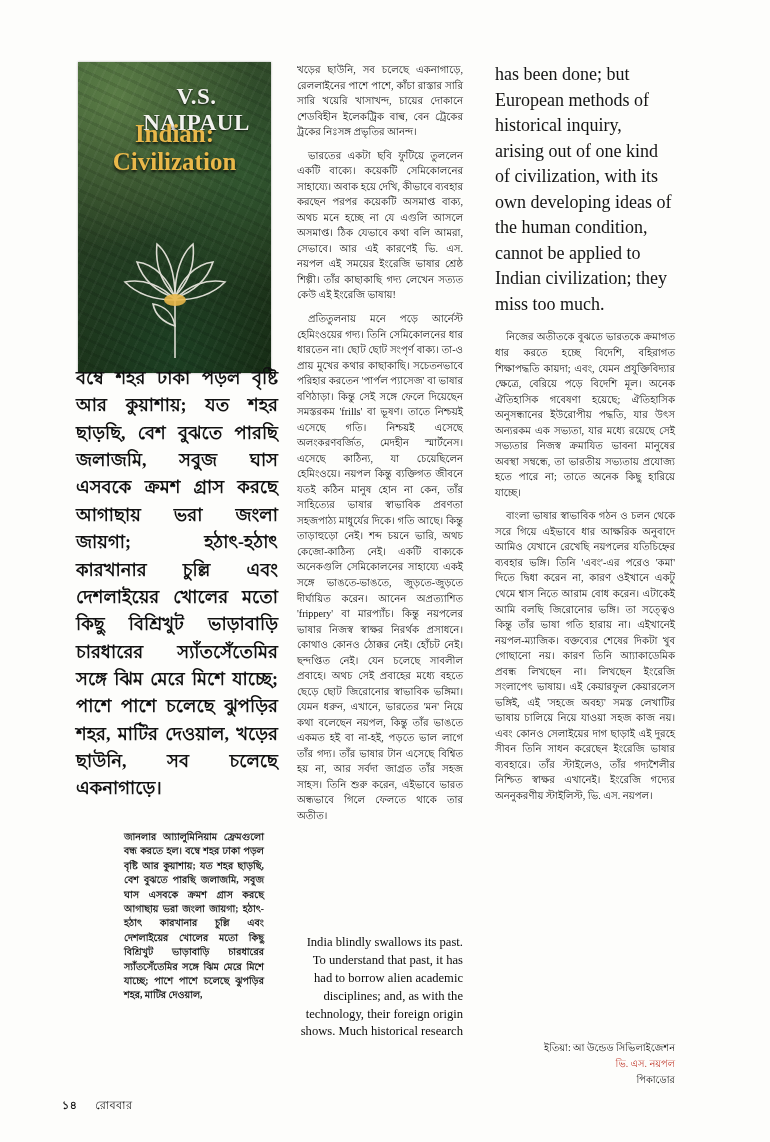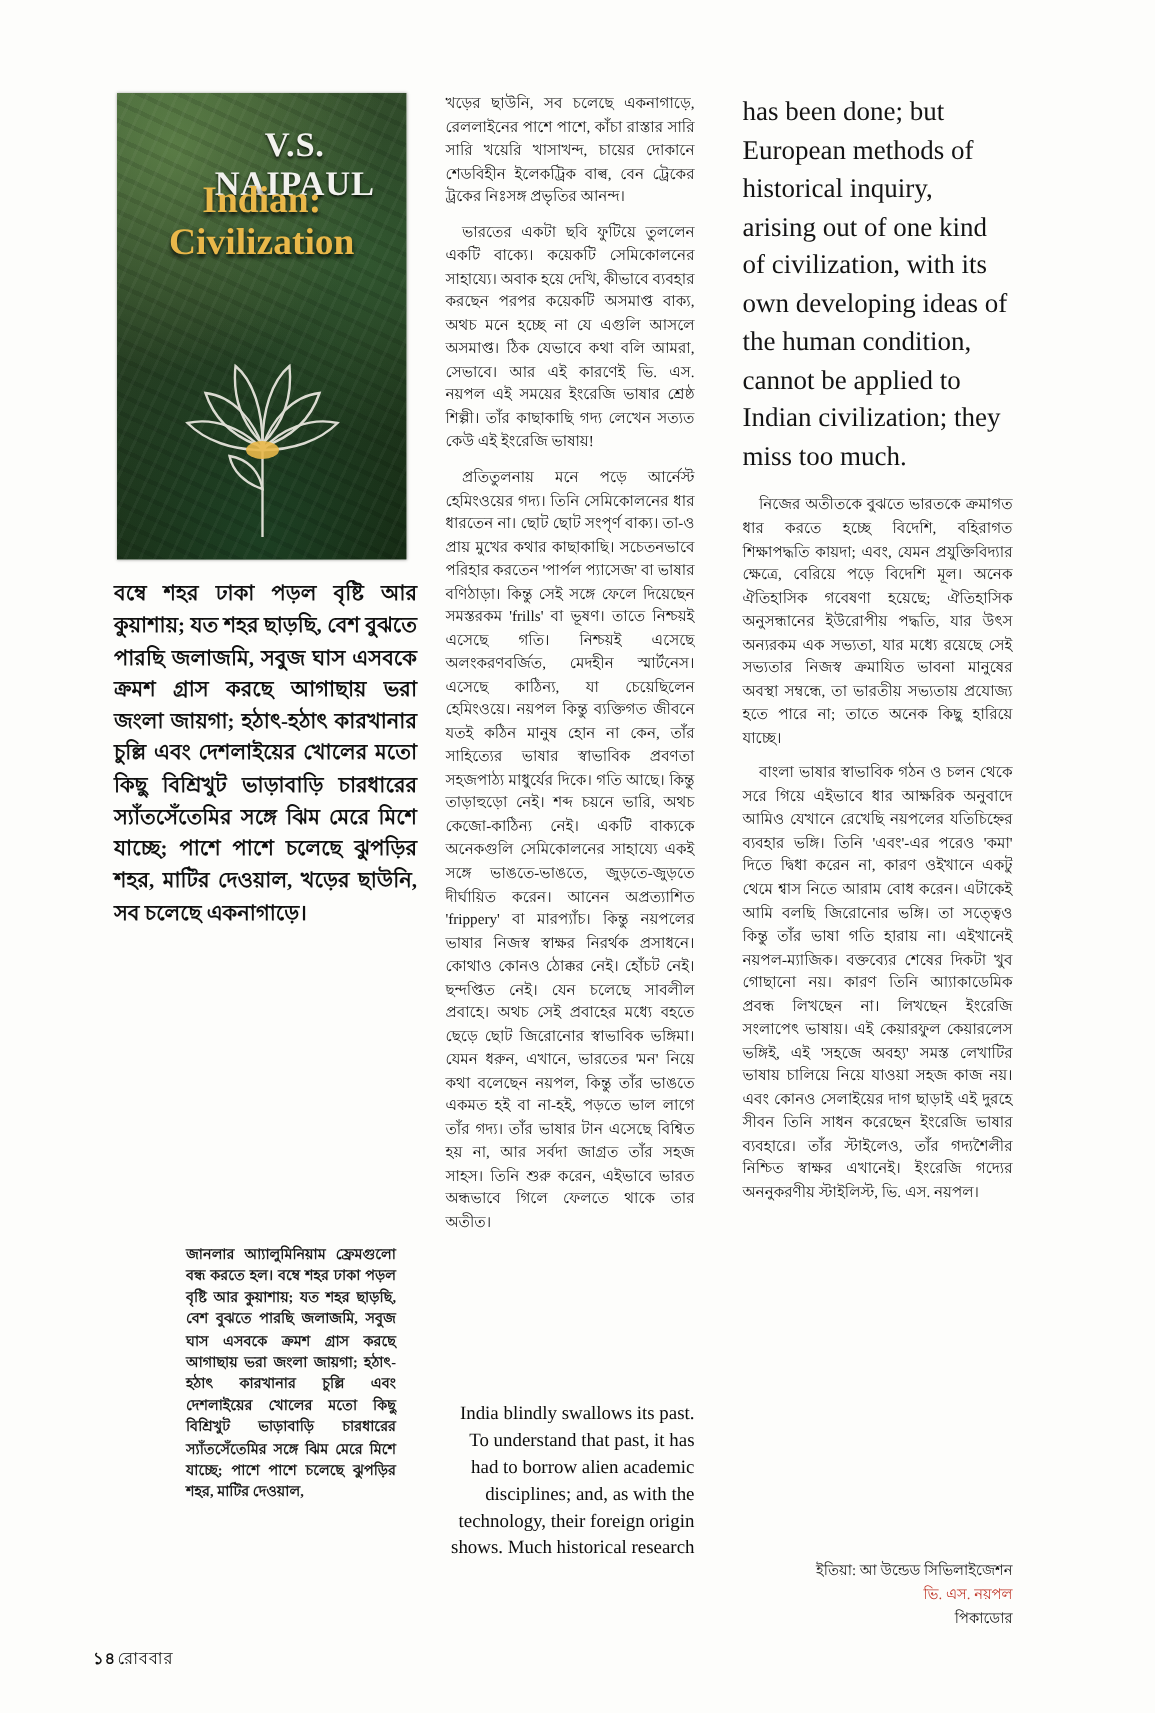--- a/index.html
+++ b/index.html
@@ -80,24 +80,24 @@
     top: 168px;
     width: 120px;
     height: 130px;
     transform: translateX(-50%);
   }
 
   
   .pullquote {
     position: absolute;
     left: 76px;
-    top: 386px;
+    top: 365px;
     width: 202px;
     font-family: "Liberation Serif", serif;
-    font-size: 14px;
+    font-size: 18px;
     line-height: 1.52;
     font-weight: bold;
     color: #111;
     text-align: justify;
   }
 
   
   .leftcaption {
     position: absolute;
     left: 124px;
@@ -169,21 +169,21 @@
 
   
   .folio {
     position: absolute;
     left: 62px;
     bottom: 26px;
     font-size: 11px;
     letter-spacing: .5px;
     color: #111;
   }
-  .folio .num { font-weight: bold; margin-right: 1px; }
+  .folio .num { font-weight: bold; margin-right: 18px; }
 </style>
 </head>
 <body>
 
 <div class="page">
 
   <div class="cover-wrap">
     <div class="cover">
       <div class="cover-author">V.S. NAIPAUL</div>
       <div class="cover-title">

